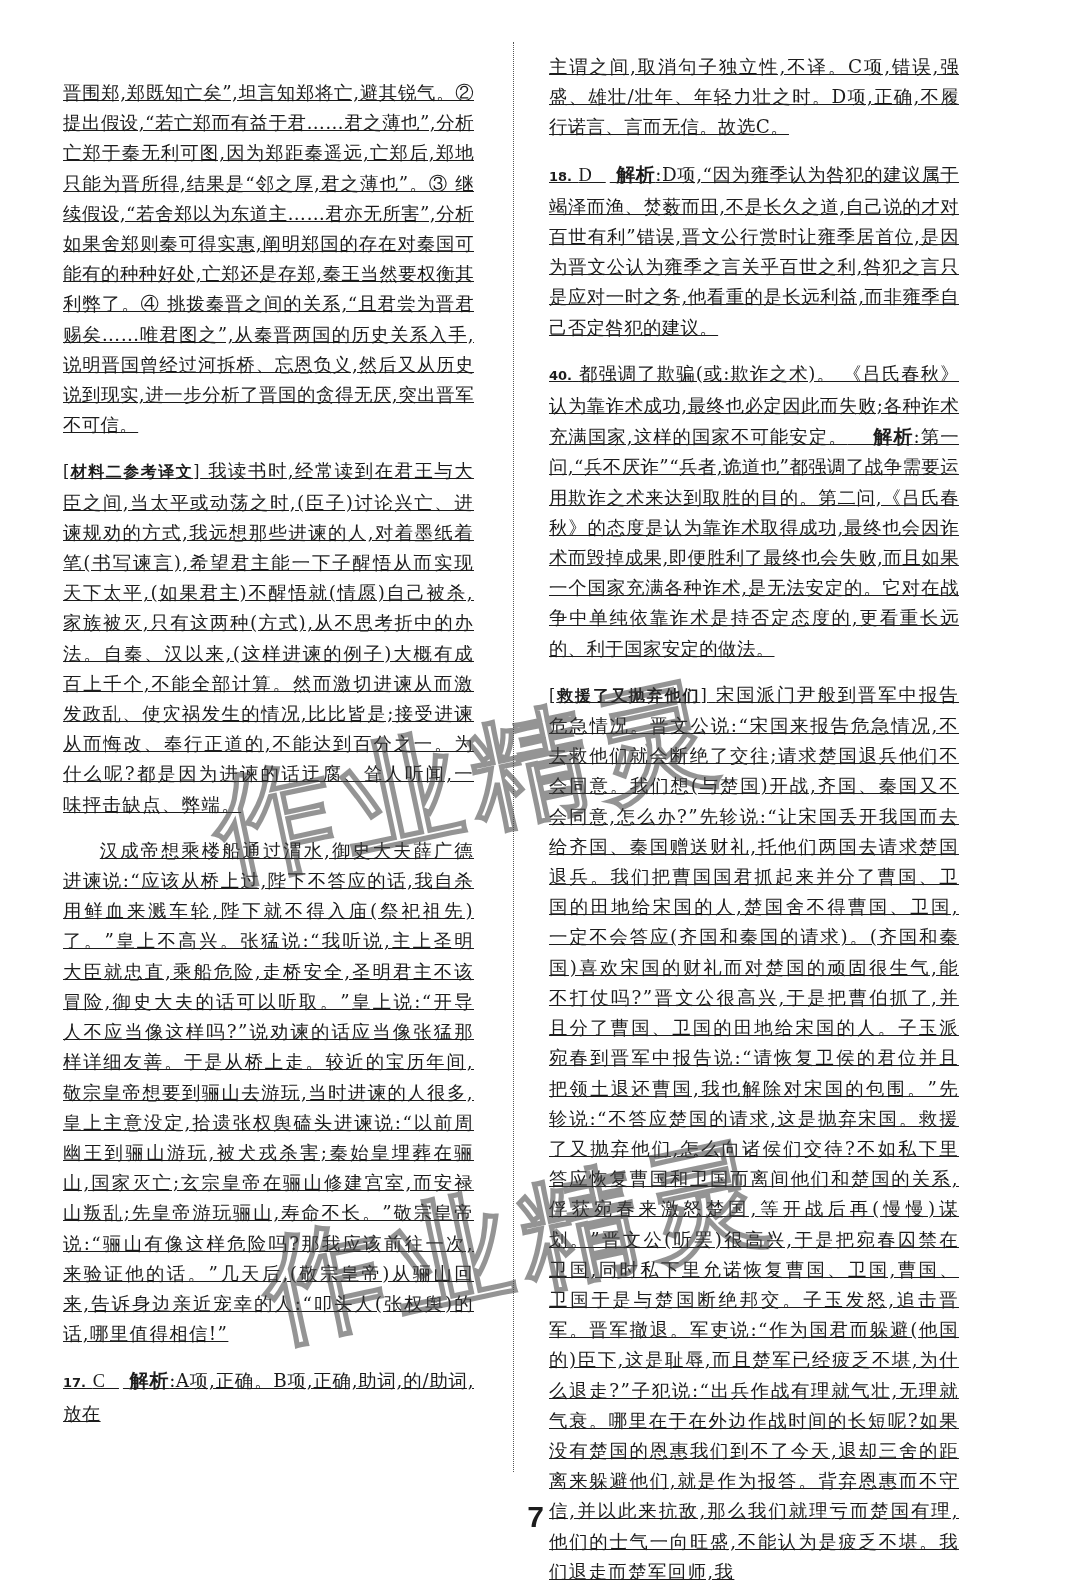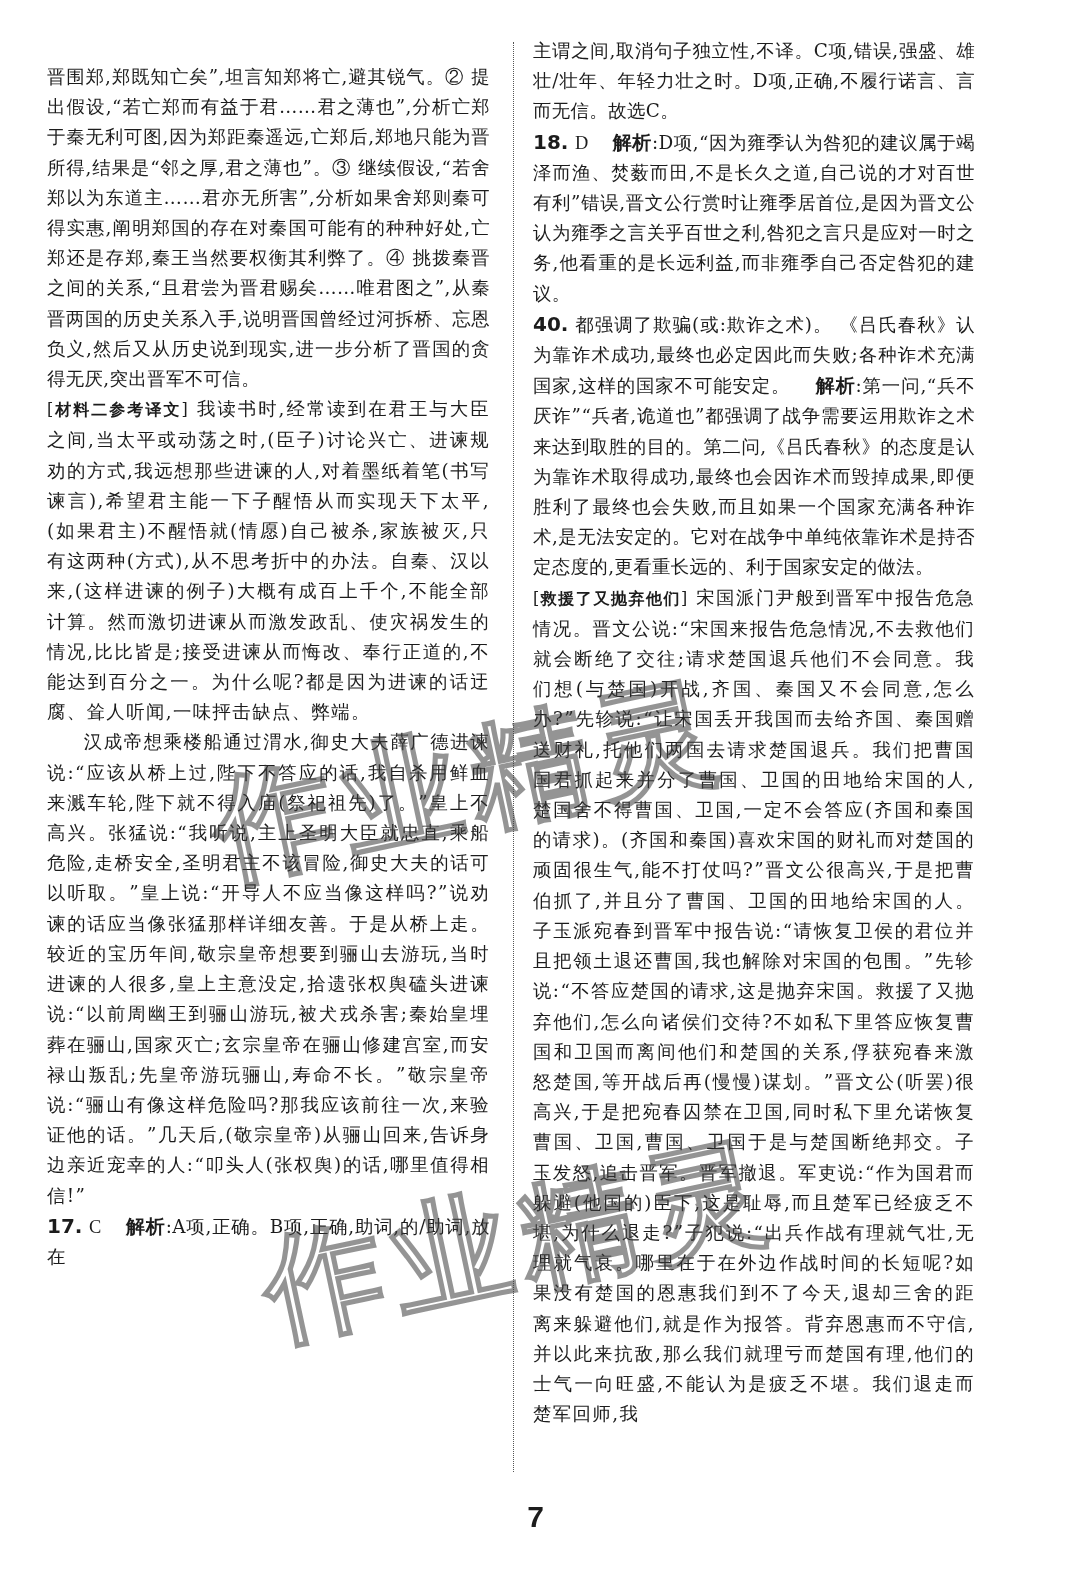--- a/index.html
+++ b/index.html
@@ -28,26 +28,26 @@
     }
     .col-left { left: 47px; width: 443px; }
     .col-right { left: 533px; width: 442px; top: 36px; }
     .divider {
       position: absolute;
       left: 513px;
       top: 42px;
       height: 1430px;
       border-left: 1.5px dotted #555;
     }
-    .para { margin: 0; }
+    .para { margin: 16px; text-decoration: underline; }
     .indent { text-indent: 2em; }
     .qnum {
       font-family: "DejaVu Sans", "Liberation Sans", sans-serif;
       font-weight: bold;
-      font-size: 20px;
+      font-size: 13px;
       letter-spacing: 0;
     }
     .kw {
       font-family: "DejaVu Sans", "Liberation Sans", sans-serif;
       font-weight: bold;
       font-size: 19px;
     }
     .ans-letter {
       font-family: "Liberation Serif", serif;
       letter-spacing: 14px;

